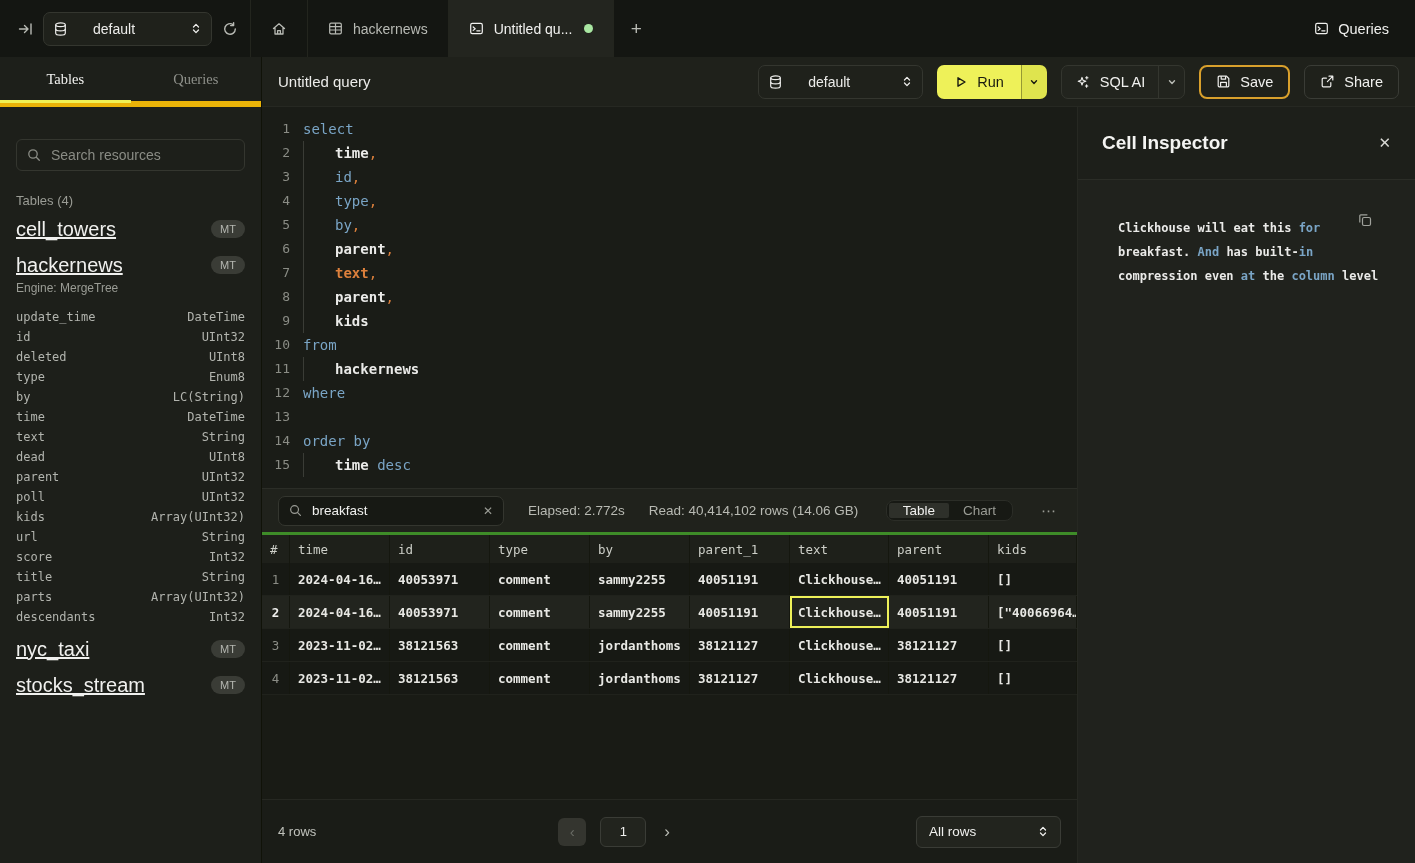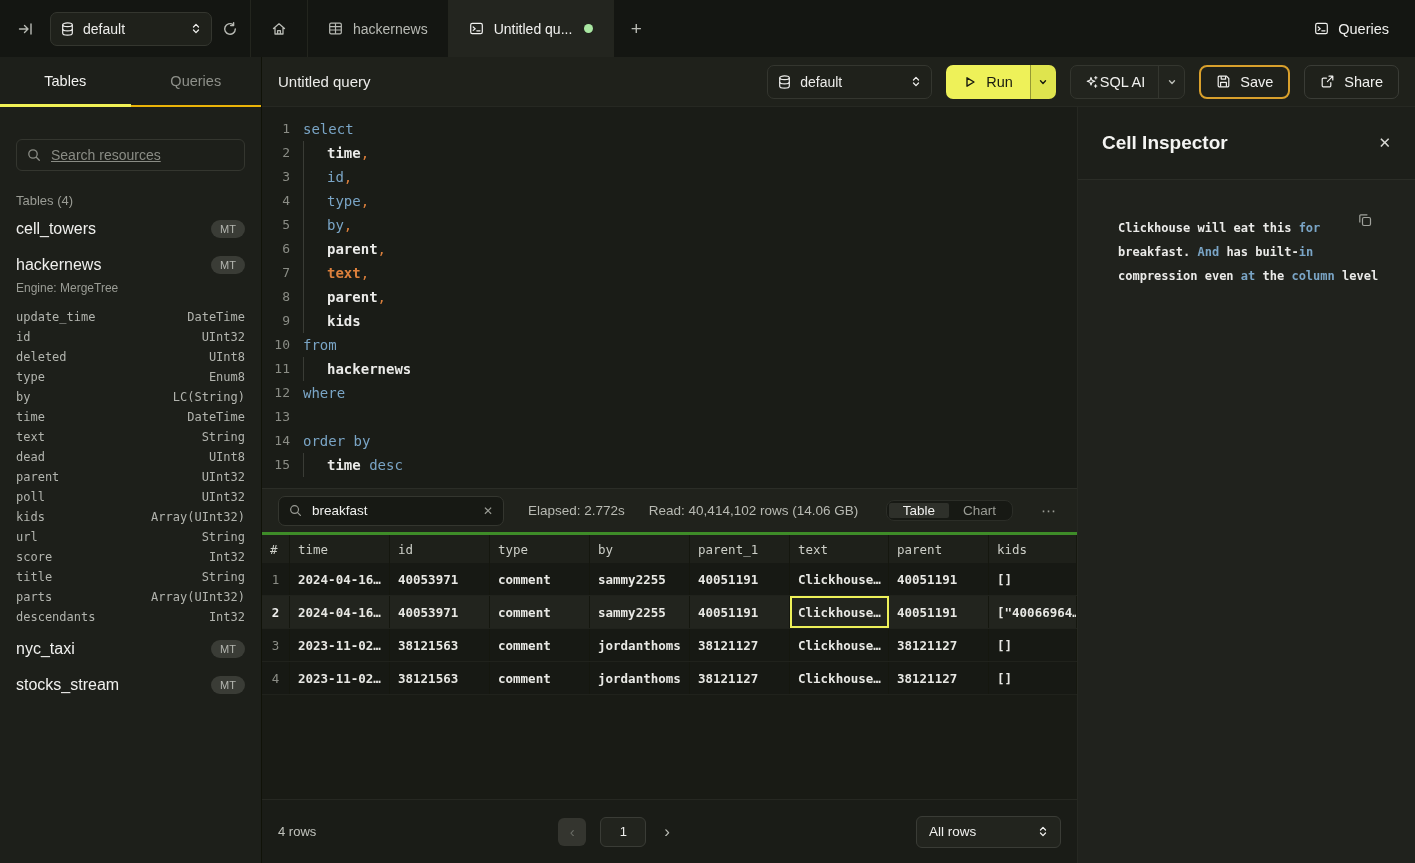--- a/index.html
+++ b/index.html
@@ -6,77 +6,77 @@
   html,body { margin:0; padding:0; background:#101209; }
   body { width:1415px; height:863px; overflow:hidden; font-family:"Liberation Sans",sans-serif; }
   svg { display:block; }
 
   #app { width:1415px; height:863px; display:flex; flex-direction:column; color:#ececea; background:#141612; }
 
   
   .topbar { flex:0 0 57px; display:flex; align-items:stretch; background:#141612; }
   .topbar-left { flex:0 0 250px; display:flex; align-items:center; gap:10px; padding:0 12px 0 18px; }
   .icon-btn { color:#b8bab4; display:flex; align-items:center; justify-content:center; cursor:pointer; }
-  .db-select { flex:1; height:34px; display:flex; align-items:center; gap:9px; background:#1f211b; border:1px solid #34362f; border-radius:7px; padding:0 10px; color:#ececea; font-size:14px; cursor:pointer;margin-left:7px; }
+  .db-select { flex:1; height:34px; display:flex; align-items:center; gap:26px; background:#1f211b; border:1px solid #34362f; border-radius:7px; padding:0 10px; color:#ececea; font-size:14px; cursor:pointer; }
   .db-select .grow { flex:1; }
   .tabs { display:flex; align-items:stretch; }
   .tab { display:flex; align-items:center; gap:10px; padding:0 20px; border-right:1px solid #23251e; color:#b8bab4; font-size:14px; cursor:pointer; }
   .tab:first-child { border-left:1px solid #23251e; }
   .tab.active { background:#23251f; color:#f2f2f0; }
   .dot { width:9px; height:9px; border-radius:50%; background:#a9e7a2; margin-left:2px; }
   .tab-plus { width:44px; display:flex; align-items:center; justify-content:center; color:#b8bab4; font-size:19px; cursor:pointer; }
   .tb-spacer { flex:1; }
   .queries-btn { display:flex; align-items:center; gap:9px; padding:0 26px; color:#f0f0ee; font-size:14.5px; cursor:pointer; }
 
   
   .main-row { flex:1; display:flex; min-height:0; }
 
   
   .sidebar { flex:0 0 250px; background:#1d1f1a; border-right:1px solid #101208; display:flex; flex-direction:column; }
-  .sidebar-tabs { flex:0 0 50px; display:flex; border-bottom:2px solid #eab308; }
+  .sidebar-tabs { flex:0 0 50px; display:flex; border-bottom:6px solid #eab308;font-family:Liberation Serif, serif; }
   .s-tab { flex:1; display:flex; align-items:center; justify-content:center; font-size:14.5px; color:#8e908a; position:relative; cursor:pointer; }
   .s-tab.active { color:#f2f2f0; }
   .s-tab.active::after { content:""; position:absolute; left:0; right:0; bottom:-2px; height:3px; background:#f0f155; }
   .sidebar-body { flex:1; padding:16px; overflow:hidden; }
   .new-table-btn { height:32px; width:100%; background:#f0f155; border:none; border-radius:6px; color:#15170f; display:flex; align-items:center; justify-content:center; gap:8px; font-size:14px; font-family:inherit; cursor:pointer; }
-  .search-box { margin-top:16px; height:32px; border:1px solid #34362f; border-radius:6px; display:flex; align-items:center; gap:8px; padding:0 10px; color:#8a8c85;text-decoration:underline; }
+  .search-box { margin-top:16px; height:32px; border:1px solid #34362f; border-radius:6px; display:flex; align-items:center; gap:8px; padding:0 10px; color:#8a8c85; }
   .search-box input { flex:1; min-width:0; background:transparent; border:0; outline:0; color:#e8e8e6; font-size:14px; font-family:inherit; }
   .search-box input::placeholder { color:#8a8c85; }
   .section-label { margin-top:22px; color:#9a9c95; font-size:13px; }
   .sidebar-table { margin-top:6px; }
   .table-name-row { height:30px; display:flex; align-items:center; justify-content:space-between; cursor:pointer; }
-  .table-name { font-size:16px; color:#f0f0ee; }
+  .table-name { font-size:20px; color:#f0f0ee;text-decoration:underline; }
   .mt-badge { background:#3a3c36; color:#b4b6b0; font-size:11px; padding:3px 9px; border-radius:10px; }
   .engine-line { color:#9a9c95; font-size:12px; margin:1px 0 9px; }
   .cols-list { margin:0 0 10px; }
   .col-row { height:20px; display:flex; align-items:flex-end; justify-content:space-between; font-family:"DejaVu Sans Mono",monospace; font-size:12px; color:#b2b4ae; }
 
   
   .content { flex:1; display:flex; flex-direction:column; min-width:0; background:#1a1c17; }
   .query-toolbar { flex:0 0 50px; background:#1f211b; border-bottom:1px solid #262822; display:flex; align-items:center; gap:14px; padding:0 16px; }
   .qt-title { font-size:15px; color:#ececea; margin-right:auto; }
   .qt-db { width:165px; flex:0 0 165px; }
   .run-btn { height:34px; display:flex; border-radius:7px; overflow:hidden; color:#191b10; cursor:pointer;justify-content:space-between; }
   .run-main { background:#eef159; display:flex; align-items:center; gap:9px; padding:0 17px; font-size:14.5px; }
   .run-chevron { background:#dfe44e; width:26px; display:flex; align-items:center; justify-content:center; border-left:1px solid rgba(60,62,20,.45); color:#191b10; }
   .sqlai-btn { height:34px; border:1px solid #34362f; background:#22241e; border-radius:7px; display:flex; align-items:stretch; color:#f0f0ee; cursor:pointer; }
-  .sqlai-main { display:flex; align-items:center; padding:0 13px; font-size:14.5px; }
+  .sqlai-main { display:flex; align-items:center; gap:9px; padding:0 13px; font-size:14.5px; }
   .sqlai-chev { width:26px; border-left:1px solid #34362f; display:flex; align-items:center; justify-content:center; color:#b8bab4; }
   .save-btn { height:34px; border:2px solid #d9a02c; border-radius:8px; background:transparent; display:flex; align-items:center; gap:9px; padding:0 15px; font-size:14.5px; color:#f0f0ee; font-family:inherit; cursor:pointer; }
   .share-btn { height:34px; border:1px solid #3a3c36; border-radius:7px; background:transparent; display:flex; align-items:center; gap:9px; padding:0 15px; font-size:14.5px; color:#f0f0ee; font-family:inherit; cursor:pointer; }
 
   .content-body { flex:1; display:flex; min-height:0; }
   .editor-col { flex:0 0 815px; width:815px; display:flex; flex-direction:column; min-width:0; }
 
   
   .editor { flex:0 0 381px; background:#1a1c17; padding-top:10px; overflow:hidden; font-family:"DejaVu Sans Mono",monospace; cursor:text; }
   .code-line { display:flex; height:24px; line-height:24px; font-size:14px; }
   .ln { flex:0 0 28px; text-align:right; color:#8a8c85; font-size:13px; }
   .lc { margin-left:13px; white-space:pre; }
-  .lc.indented { background:linear-gradient(#3a3c36,#3a3c36) left top/1px 100% no-repeat; padding-left:24px;text-align:right; }
+  .lc.indented { background:linear-gradient(#3a3c36,#3a3c36) left top/1px 100% no-repeat; padding-left:32px;text-align:right; }
   .tk-kw { color:#7aa5c6; }
   .tk-ident { color:#eaeae8; font-weight:700; }
   .tk-orange { color:#dd803c; font-weight:700; }
   .tk-punct { color:#dd803c; }
   .tk-str { color:#cfd183; }
   .tk-plain { color:#eaeae8; }
 
   
   .results-toolbar { flex:0 0 44px; background:#20221c; border-top:1px solid #2b2d27; display:flex; align-items:center; gap:24px; padding:0 16px; }
   .res-search { width:226px; flex:0 0 226px; height:30px; border:1px solid #34362f; background:#171914; border-radius:7px; display:flex; align-items:center; gap:8px; padding:0 10px; color:#9a9c95; }

